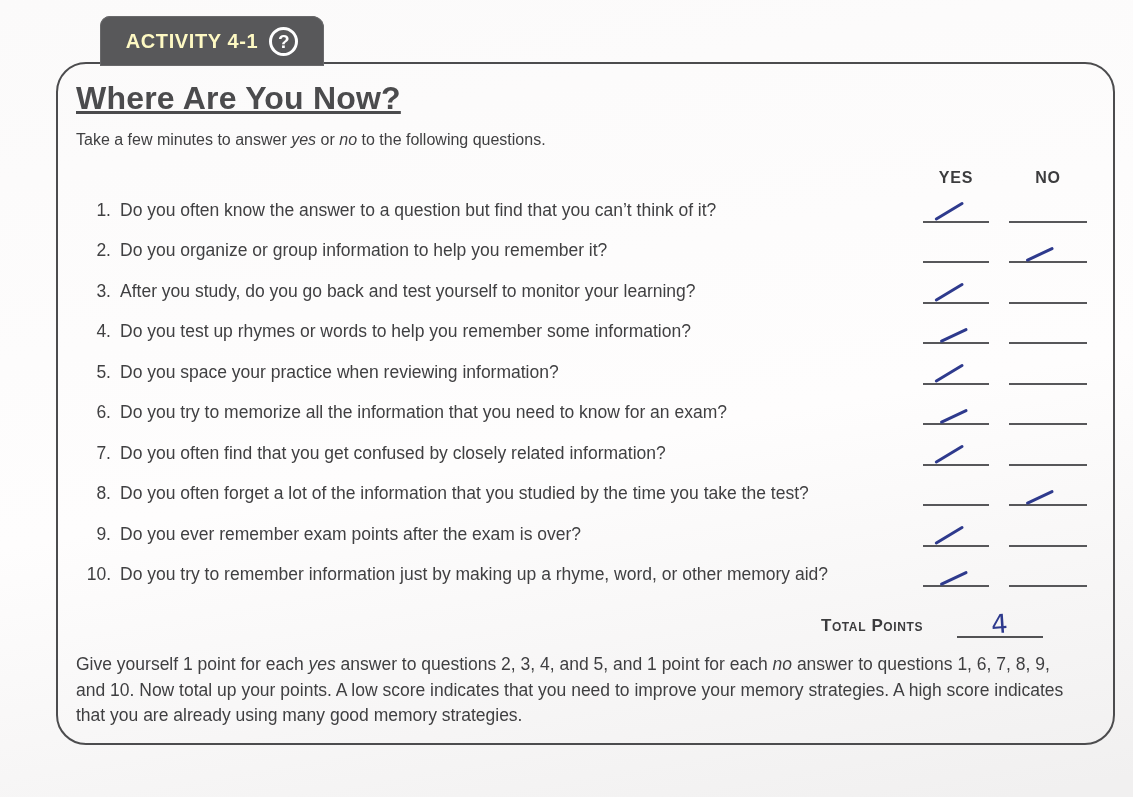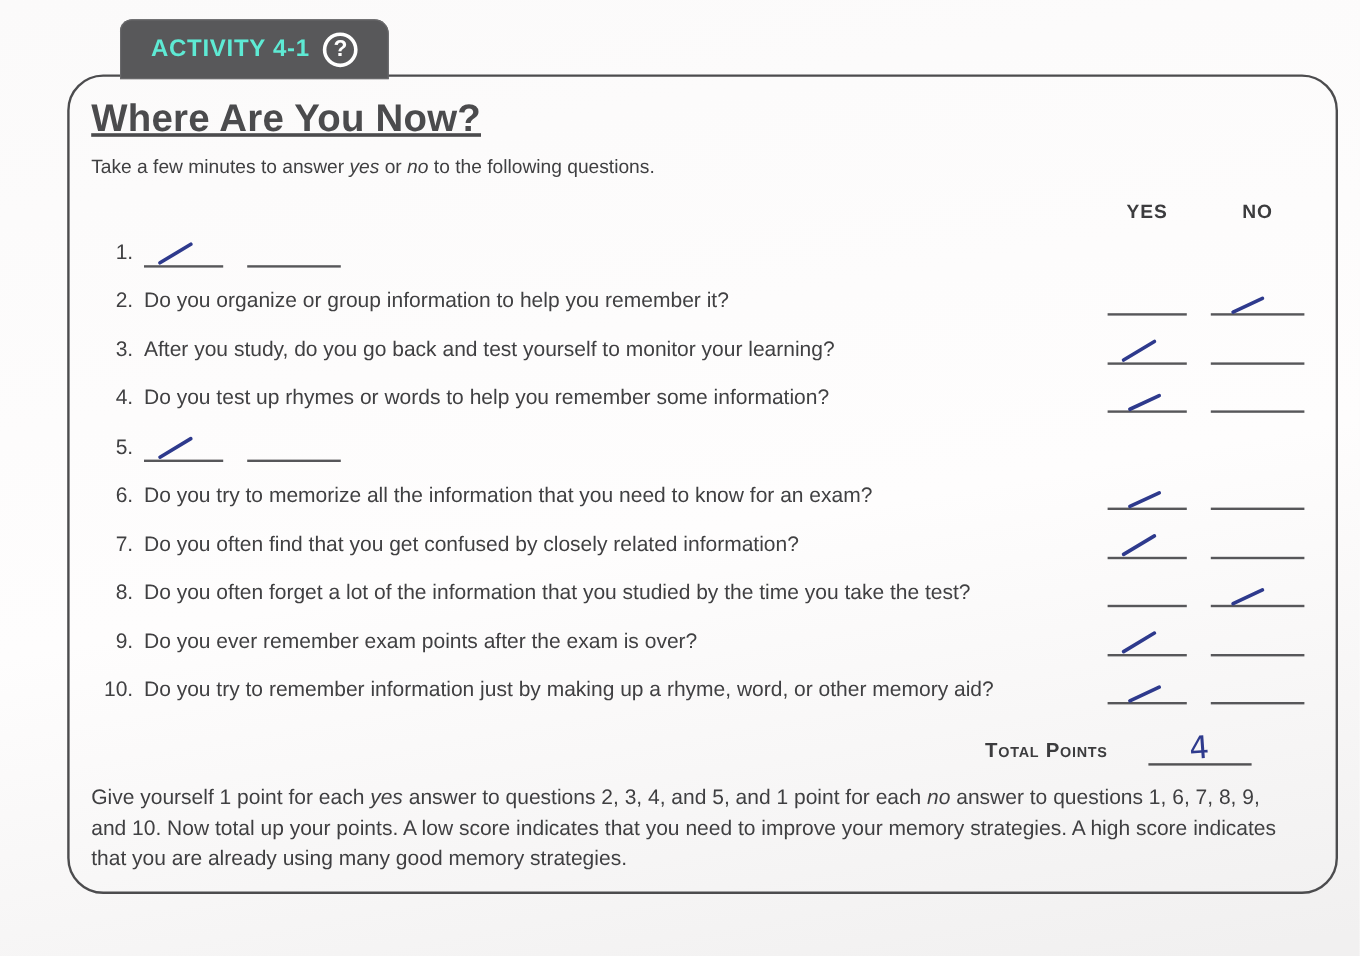--- a/index.html
+++ b/index.html
@@ -15,21 +15,21 @@
     background:linear-gradient(170deg,#fbfafa 0%,#fefdfd 55%,#f1f0f0 98%);
   }
   
   .tab {
     position:absolute; left:100px; top:16px; width:224px; height:50px;
     background:#58585a; border-radius:10px 12px 0 0;
     display:flex; align-items:center; justify-content:center; gap:11px;
     z-index:2; box-shadow:inset 0 0 0 1px #69696b;
   }
   .tab-label {
-    color:#5eead4; font-weight:bold; font-size:20px; letter-spacing:0.6px;
+    color:#fef9c3; font-weight:bold; font-size:20px; letter-spacing:0.6px;
   }
   .help-icon {
     width:29px; height:29px; border:3px solid #ffffff; border-radius:50%;
     color:#ffffff; font-weight:bold; font-size:19px; line-height:1;
     display:flex; align-items:center; justify-content:center;
   }
   
   .panel {
     position:absolute; left:56px; top:62px; width:1059px; height:683px;
     border:2px solid #4c4c4e; border-radius:30px;
@@ -114,20 +114,21 @@
 
     <div class="header-row">
       <span class="spacer"></span>
       <span class="col-head">YES</span>
       <span class="col-head no">NO</span>
     </div>
 
     <div id="question-list">
   <div class="q-row">
     <span class="q-num">1.</span>
+    <span class="q-text">Do you often know the answer to a question but find that you can’t think of it?</span>
     <span class="answer-cell yes-cell marked">
       <span class="mark"></span>
     </span>
     <span class="answer-cell no-cell">
       
     </span>
   </div>
 
   <div class="q-row">
     <span class="q-num">2.</span>
@@ -157,20 +158,21 @@
     <span class="answer-cell yes-cell marked">
       <span class="mark"></span>
     </span>
     <span class="answer-cell no-cell">
       
     </span>
   </div>
 
   <div class="q-row">
     <span class="q-num">5.</span>
+    <span class="q-text">Do you space your practice when reviewing information?</span>
     <span class="answer-cell yes-cell marked">
       <span class="mark"></span>
     </span>
     <span class="answer-cell no-cell">
       
     </span>
   </div>
 
   <div class="q-row">
     <span class="q-num">6.</span>

